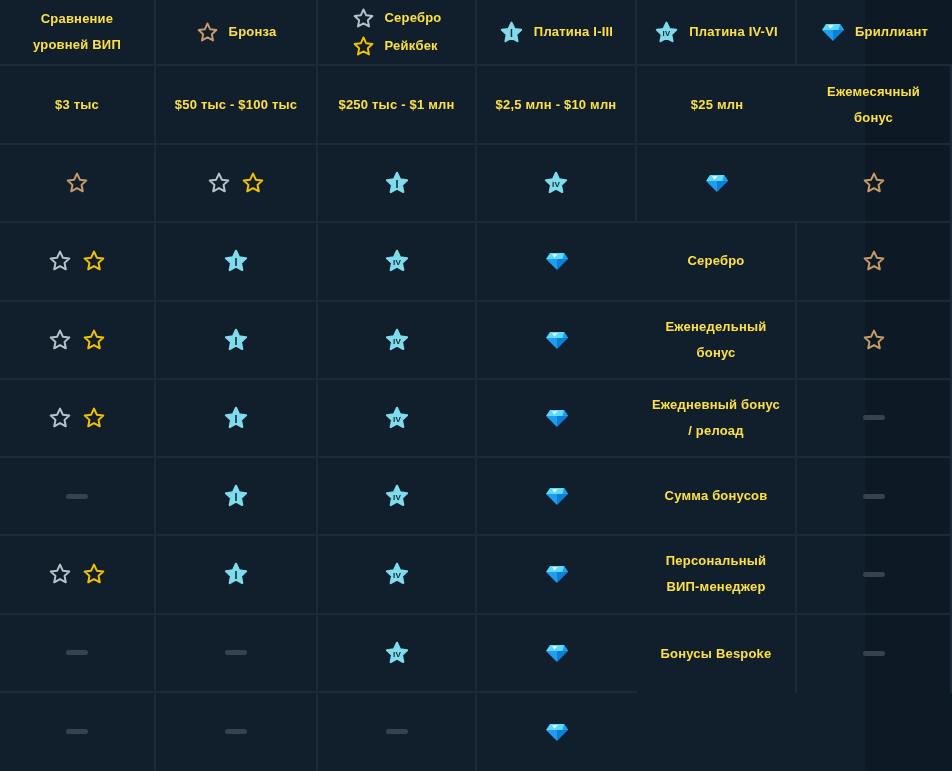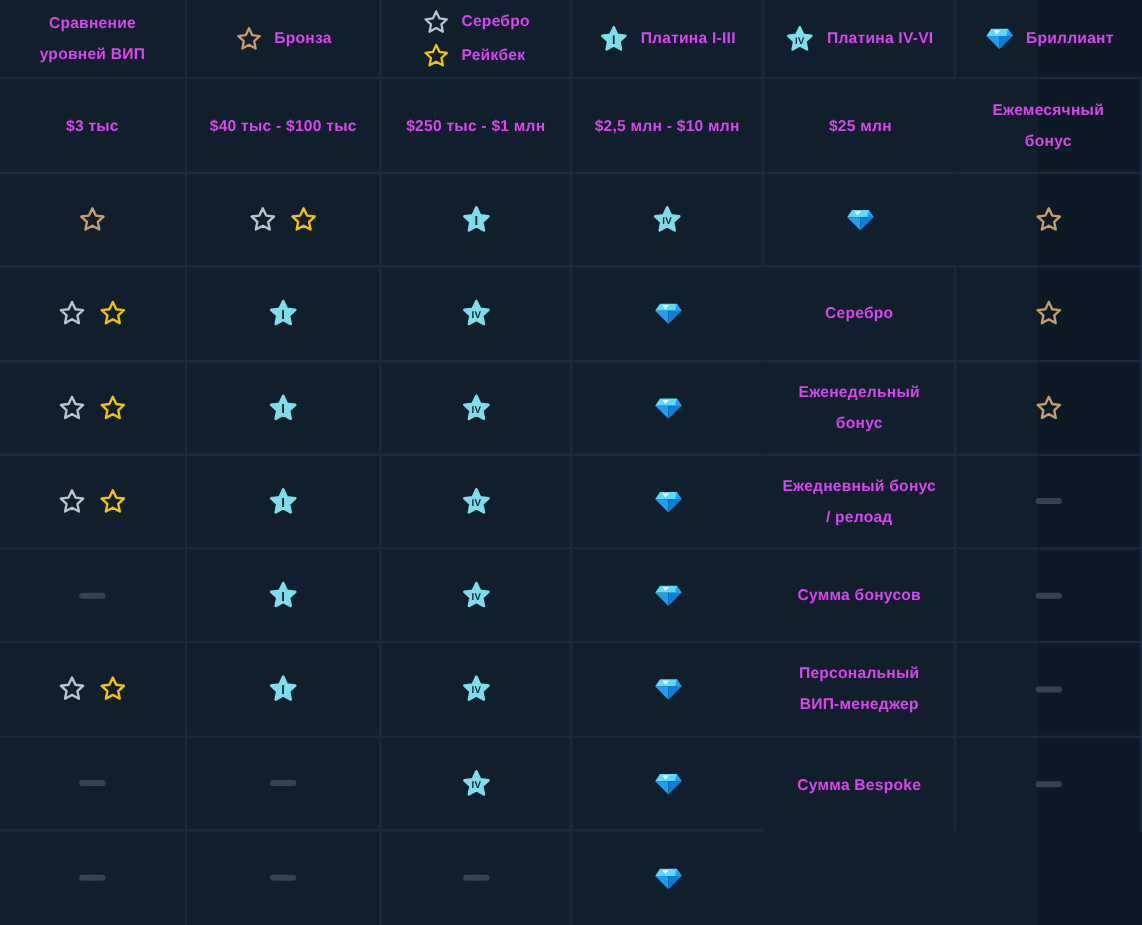--- a/index.html
+++ b/index.html
@@ -3,21 +3,21 @@
 <meta charset="utf-8">
 <style>
   html,body { margin:0; padding:0; background:#0d1925; }
   #vip-table {
     width:865px; height:771px;
     display:grid;
     grid-template-columns:156px 162px 159px 160px 160px 155px;
     grid-template-rows:66px 79px repeat(8, 78.25px);
     background:#111f2c;
     font-family:"Liberation Sans","DejaVu Sans",sans-serif;
-    color:#d946ef;
+    color:#fde047;
     font-weight:700;
   }
   .cell {
     display:flex; align-items:center; justify-content:center;
     border-right:2px solid #1b2a38;
     border-bottom:2px solid #1b2a38;
     font-size:13px; text-align:center; line-height:2;
     padding:0 12px; box-sizing:border-box;
     letter-spacing:.2px;
   }
@@ -92,21 +92,21 @@
     <polygon points="1,9 12,9 12,20" fill="#1e9df3"></polygon>
     <polygon points="12,9 23,9 12,20" fill="#0c7fd6"></polygon>
     <polygon points="19,3 23,9 17.5,9" fill="#1e9df3"></polygon>
     <polygon points="7.2,4.2 12.6,4.2 9.4,7.6" fill="rgba(255,255,255,0.92)"></polygon>
           </svg>
           <span>Бриллиант</span>
         </span>
       </span>
     </div>
     <div class="cell">$3 тыс</div>
-    <div class="cell">$40 тыс - $100 тыс</div>
+    <div class="cell">$50 тыс - $100 тыс</div>
     <div class="cell">$250 тыс - $1 млн</div>
     <div class="cell">$2,5 млн - $10 млн</div>
     <div class="cell last-col">$25 млн</div>
     <div class="cell">Ежемесячный бонус</div>
     <div class="cell">
       <svg width="24" height="24" viewBox="0 0 24 24">
     <path d="M12 2.6l2.83 6.07 6.46.79-4.76 4.43 1.25 6.41L12 17.1l-5.78 3.2 1.25-6.41-4.76-4.43 6.46-.79z" fill="none" stroke="#c69b68" stroke-width="2" stroke-linejoin="round"></path>
       </svg>
     </div>
     <div class="cell">
@@ -331,21 +331,21 @@
     </div>
     <div class="cell last-col">
       <svg width="24" height="22.080000000000002" viewBox="0 0 24 22">
     <polygon points="5,3 19,3 23,9 1,9" fill="#5fd9f8"></polygon>
     <polygon points="1,9 12,9 12,20" fill="#1e9df3"></polygon>
     <polygon points="12,9 23,9 12,20" fill="#0c7fd6"></polygon>
     <polygon points="19,3 23,9 17.5,9" fill="#1e9df3"></polygon>
     <polygon points="7.2,4.2 12.6,4.2 9.4,7.6" fill="rgba(255,255,255,0.92)"></polygon>
       </svg>
     </div>
-    <div class="cell last-row">Сумма Bespoke</div>
+    <div class="cell last-row">Бонусы Bespoke</div>
     <div class="cell last-row">
       <span class="dash" style="background:#36434f"></span>
     </div>
     <div class="cell last-row">
       <span class="dash" style="background:#36434f"></span>
     </div>
     <div class="cell last-row">
       <span class="dash" style="background:#36434f"></span>
     </div>
     <div class="cell last-row">

